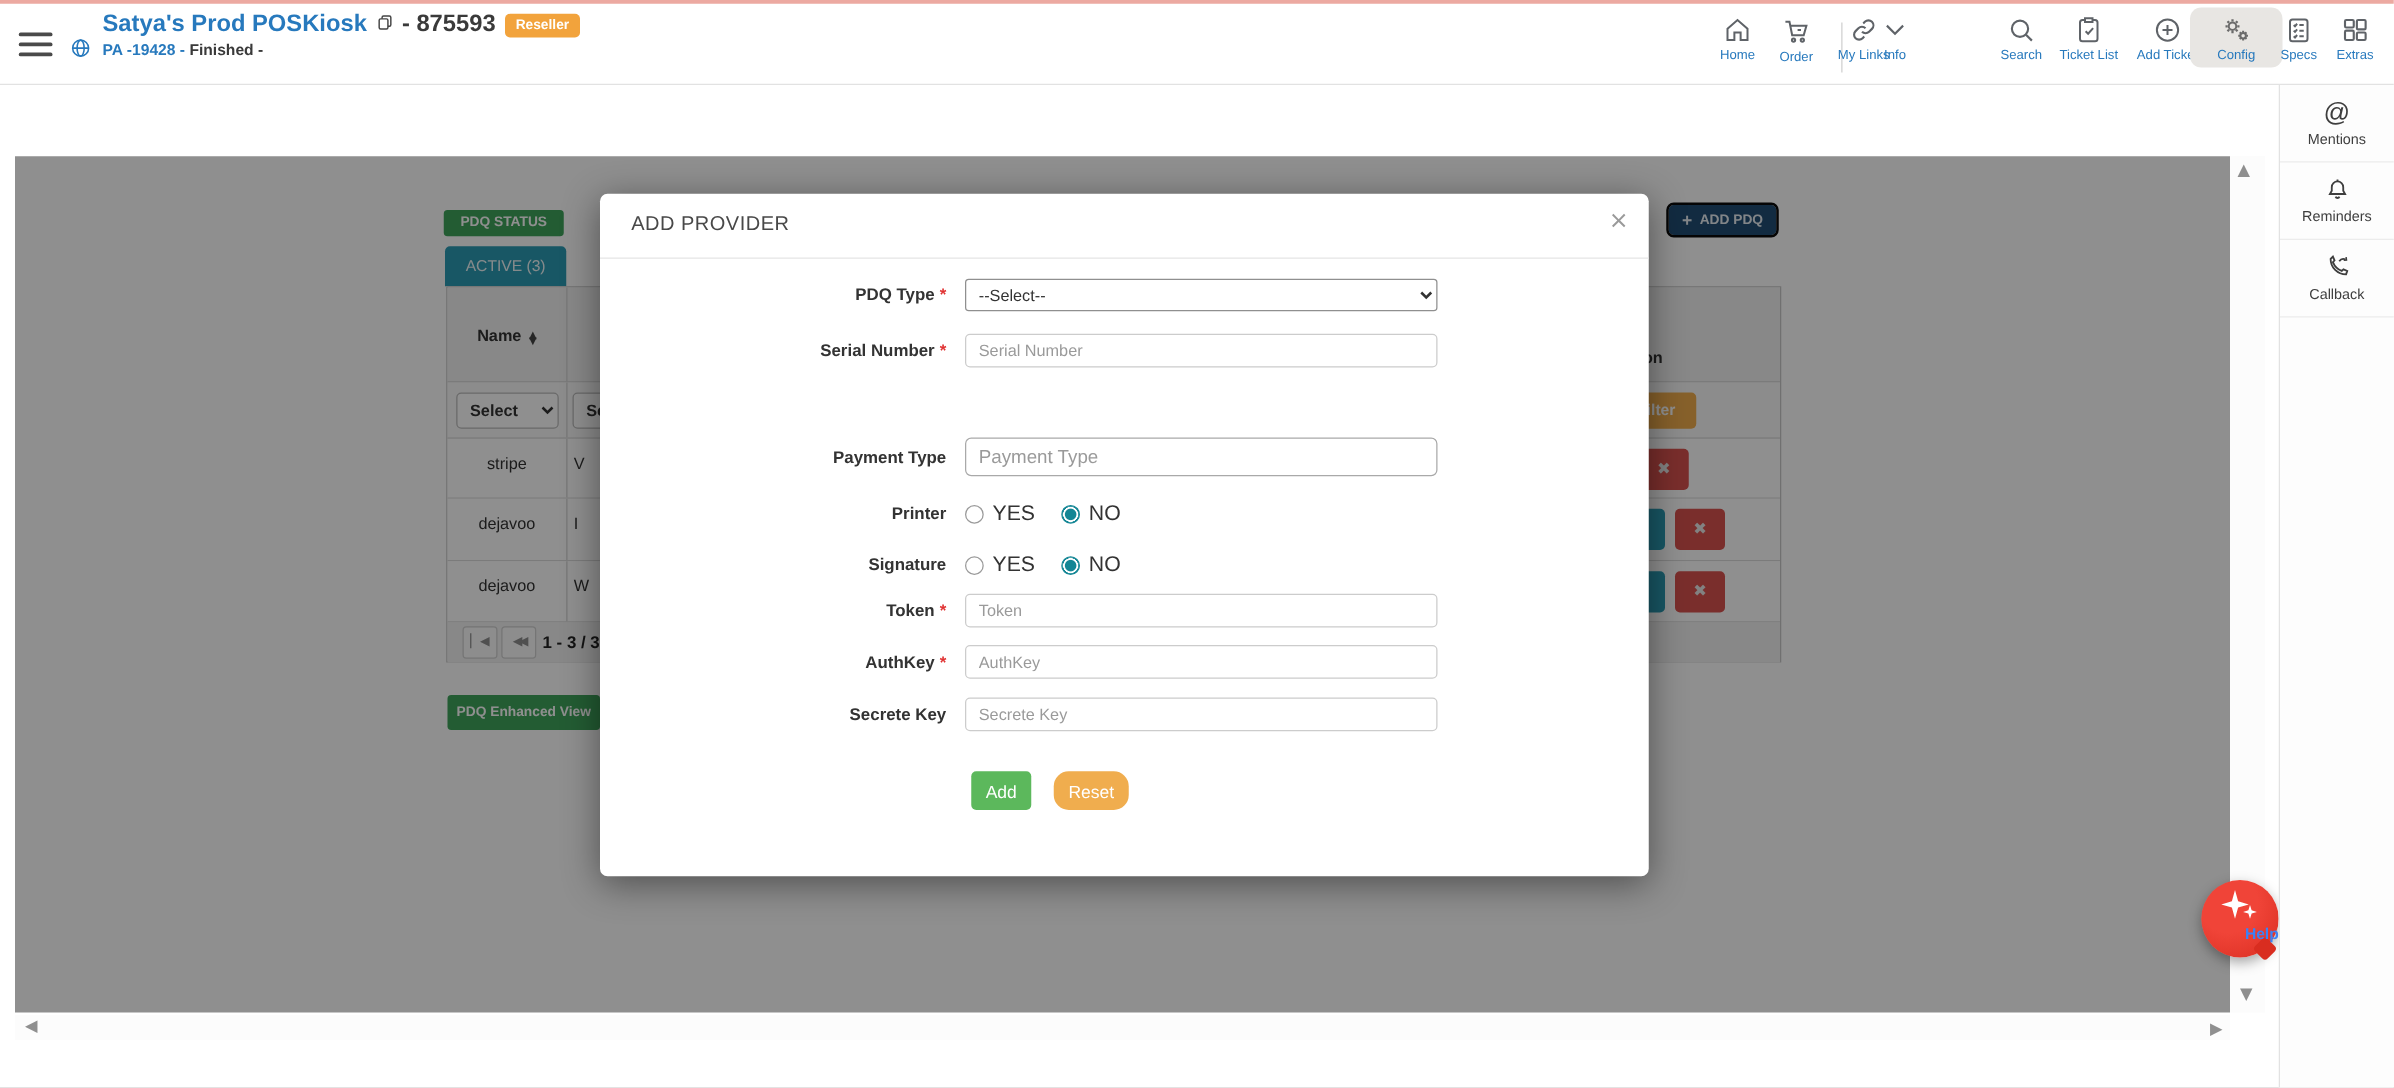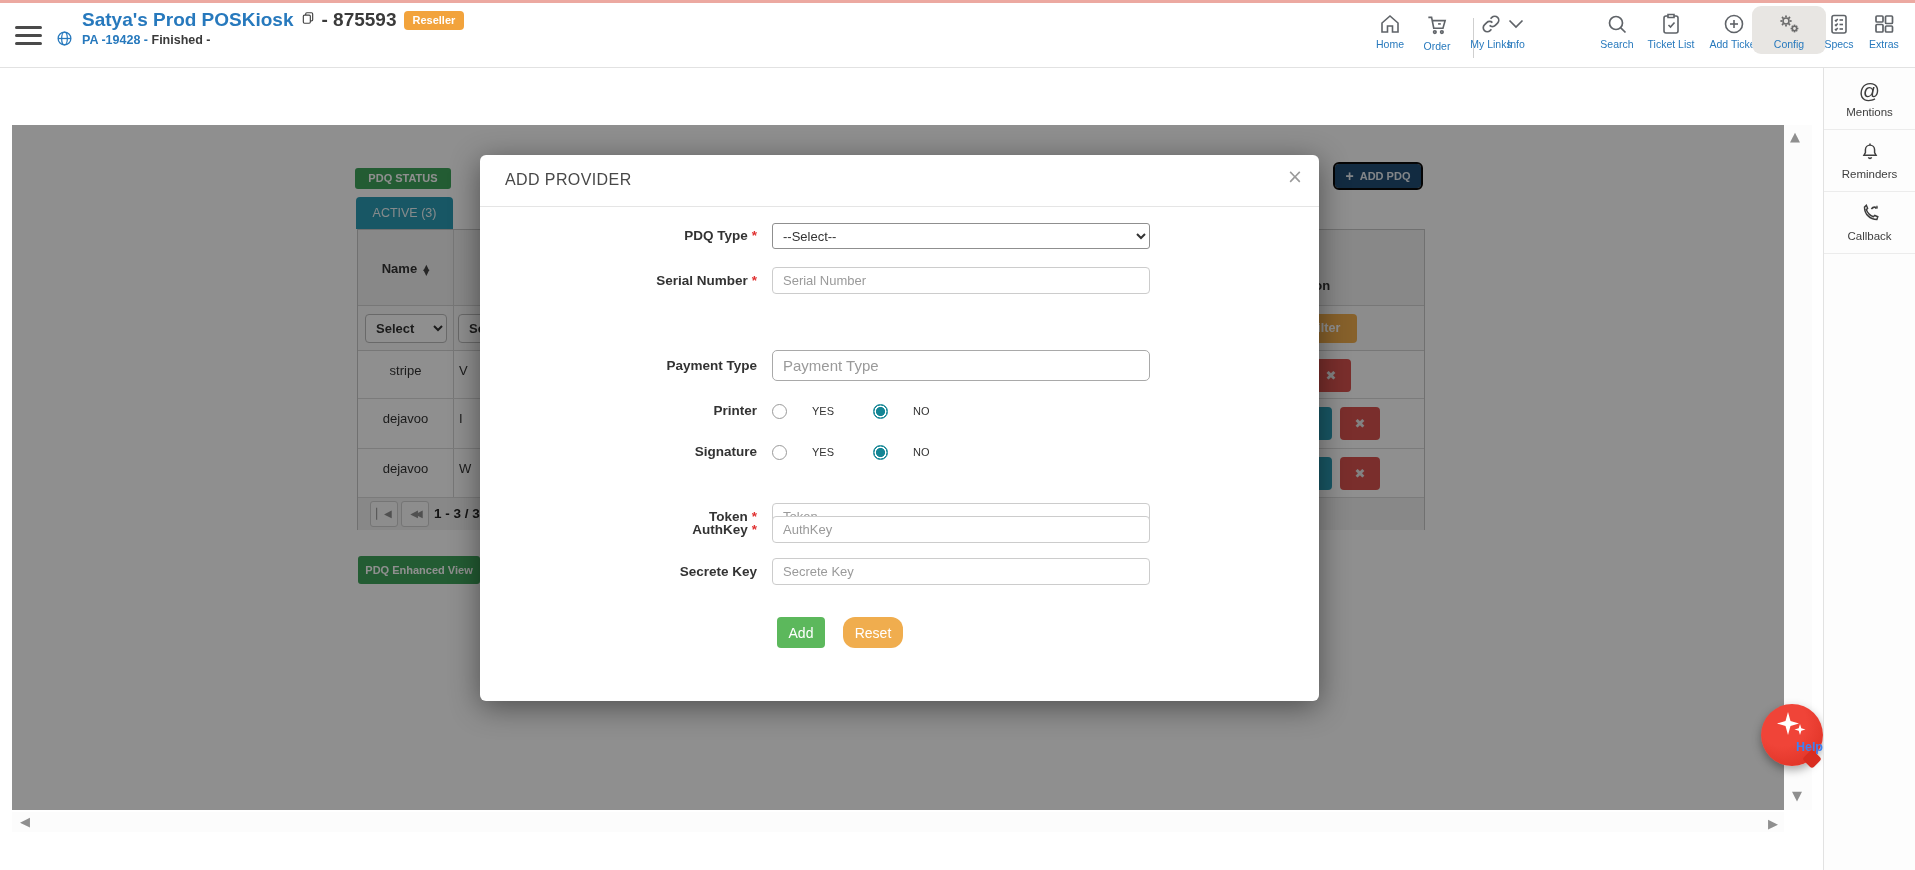--- a/index.html
+++ b/index.html
@@ -101,21 +101,21 @@
   .f-label { position:absolute; left:0; width:253px; text-align:right; font-weight:bold;
     font-size:13.5px; color:#333;}
   .req { color:#e03131; margin-left:4px; }
   .f-ctl { position:absolute; left:268px; }
   .inp { width:378px; height:27px; border:1px solid #ccc; border-radius:4px; padding:0 10px;
     font-size:13px; color:#333; font-family:inherit; background:#fff;}
   .inp::placeholder { color:#9a9a9a; }
   .inp-lg { height:31px; border:1px solid #a9a9a9; border-radius:5px; font-size:15px; }
   .sel { width:378px; height:26px; border:1px solid #8f8f8f; border-radius:3px; font-size:13px;
     color:#333; padding:0 6px; background:#fff; font-family:inherit;}
-  .radio-grp { display:flex; align-items:center; gap:25px; font-size:11px; color:#333; height:18px;}
+  .radio-grp { display:flex; align-items:center; gap:7px; font-size:17px; color:#333; height:18px;}
   .rad { width:15px; height:15px; border-radius:50%; border:1.5px solid #9a9a9a; background:#fff; display:inline-block;}
   .rad.on { border:1.5px solid #148695;
     background:radial-gradient(circle at center, #148695 0 4.2px, #fff 5px 5.8px, #148695 6.2px); }
   .rad-no { margin-left:14px; }
   #btn-add { position:absolute; left:297px; top:462px; width:48px; height:31px; background:#5cb85c;
     font-size:14px; border-radius:4px;}
   #btn-reset { position:absolute; left:363px; top:462px; width:60px; height:31px; background:#f0ad4e;
     font-size:14px; border-radius:12px;}
 
   
@@ -407,21 +407,21 @@
   <div class="form-row" style="top:288px; height:18px;">
     <div class="f-label" style="line-height:18px;">Signature</div>
     <div class="f-ctl radio-grp">
       <span class="rad"></span>
       <span>YES</span>
       <span class="rad on rad-no"></span>
       <span>NO</span>
     </div>
   </div>
 
-  <div class="form-row" style="top:320px; height:27px;margin-top:28px;">
+  <div class="form-row" style="top:320px; height:27px;">
     <div class="f-label" style="line-height:27px;"><span>Token</span><span class="req">*</span></div>
     <input class="f-ctl inp" placeholder="Token" style="">
   </div>
 
   <div class="form-row" style="top:361px; height:27px;">
     <div class="f-label" style="line-height:27px;"><span>AuthKey</span><span class="req">*</span></div>
     <input class="f-ctl inp" placeholder="AuthKey" style="">
   </div>
 
   <div class="form-row" style="top:403px; height:27px;">

